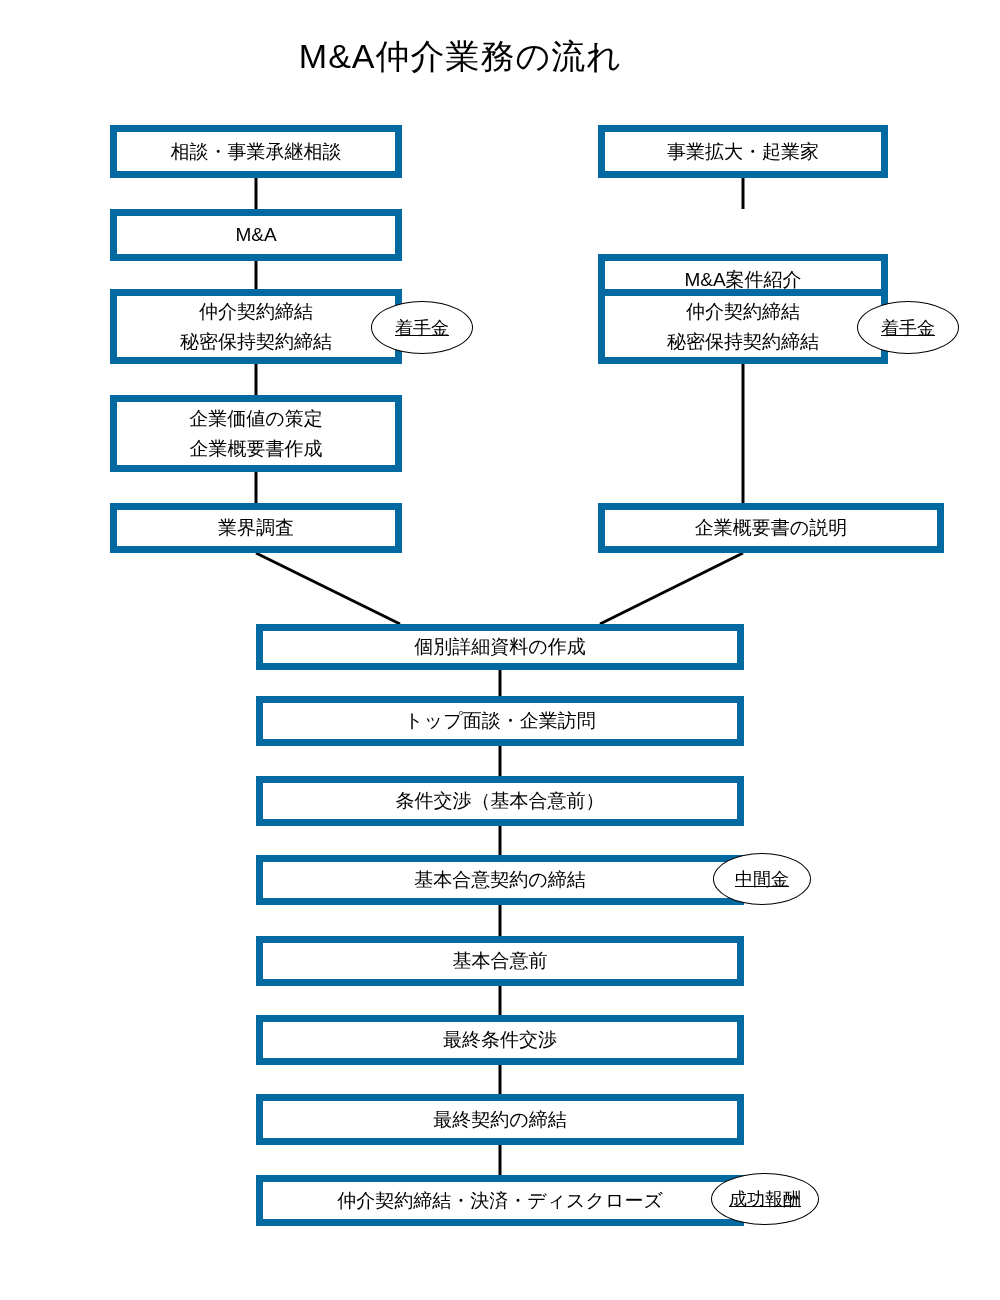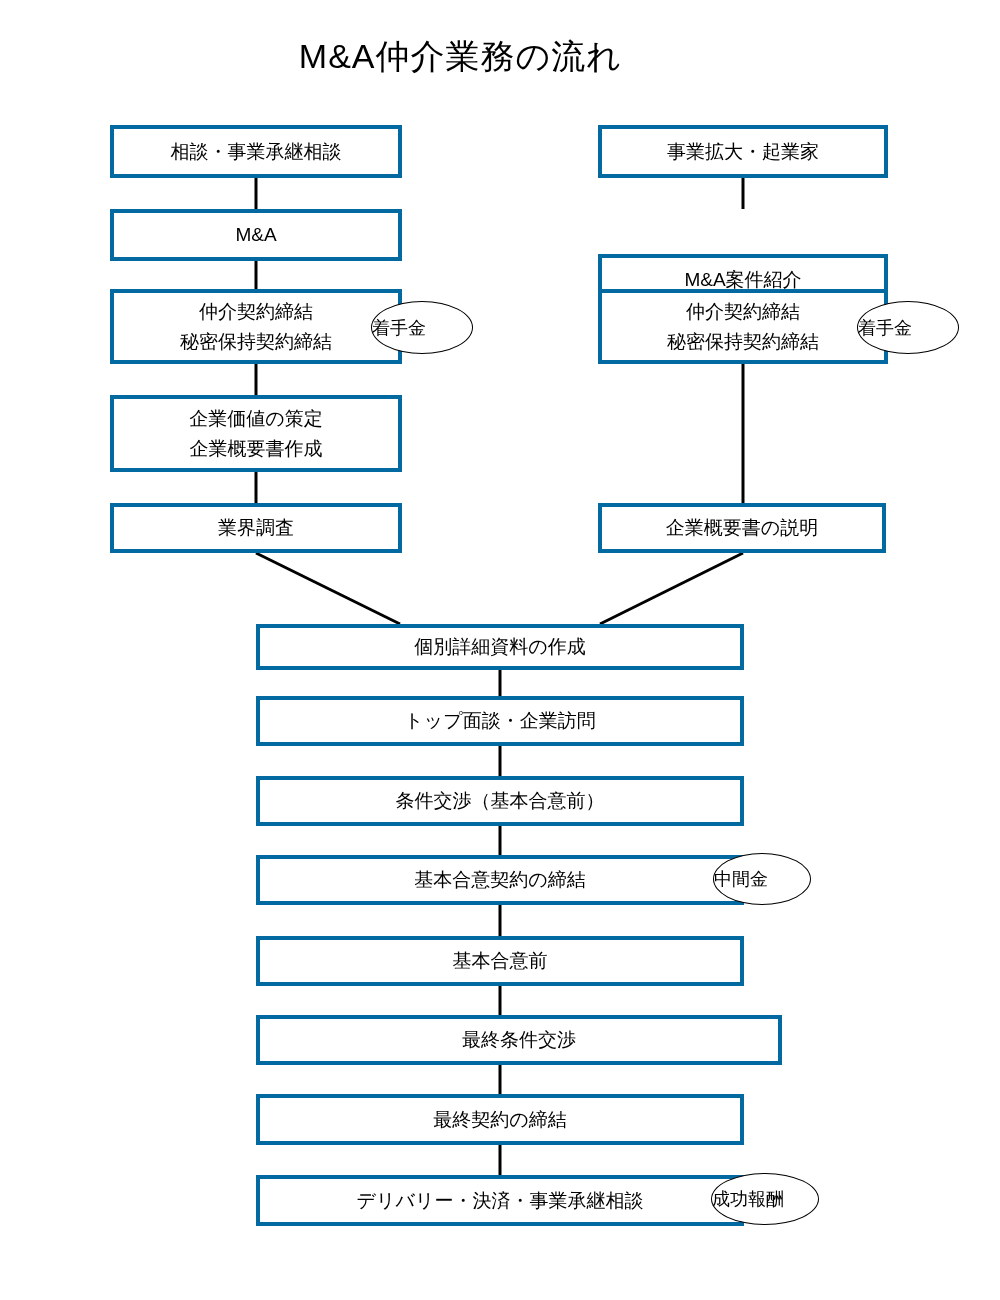--- a/index.html
+++ b/index.html
@@ -43,21 +43,21 @@
     text-align: center;
     font-size: 34px;
     font-weight: 400;
     letter-spacing: 1px;
     line-height: 1.2;
     white-space: nowrap;
   }
   .node-box {
     position: absolute;
     box-sizing: border-box;
-    border: 4px solid #0369a1;
+    border: 7px solid #0369a1;
     background: #ffffff;
     display: flex;
     flex-direction: column;
     align-items: center;
     justify-content: center;
     font-size: 19px;
     line-height: 1.55;
     text-align: center;
     white-space: nowrap;
     z-index: 2;
@@ -66,24 +66,26 @@
     display: block;
   }
   .fee-ellipse {
     position: absolute;
     box-sizing: border-box;
     border: 1.7px solid #000000;
     border-radius: 50%;
     background: #ffffff;
     display: flex;
     align-items: center;
+    justify-content: center;
     font-size: 18px;
     line-height: 1;
     white-space: nowrap;
     z-index: 5;
+    text-decoration: underline;
   }
 </style>
 </head>
 <body>
 
 <div id="chart-root">
 
   <div class="diagram-title">M&amp;A仲介業務の流れ</div>
 
   <svg id="edge-layer" viewBox="0 0 1000 1300" width="1000" height="1300" aria-hidden="true">
@@ -141,21 +143,21 @@
 
     <div class="node-box" style="left:598px; top:209px; width:290px; height:52px;margin-top:45px;">
       <span class="line1">M&amp;A案件紹介</span>
     </div>
 
     <div class="node-box" style="left:598px; top:289px; width:290px; height:75px;">
       <span class="line1">仲介契約締結</span>
       <span class="line2">秘密保持契約締結</span>
     </div>
 
-    <div class="node-box" style="left:598px; top:503px; width:288px; height:50px;">
+    <div class="node-box" style="left:598px; top:503px; width:346px; height:50px;">
       <span class="line1">企業概要書の説明</span>
     </div>
 
     <div class="node-box" style="left:256px; top:624px; width:488px; height:46px;">
       <span class="line1">個別詳細資料の作成</span>
     </div>
 
     <div class="node-box" style="left:256px; top:696px; width:488px; height:50px;">
       <span class="line1">トップ面談・企業訪問</span>
     </div>
@@ -165,30 +167,30 @@
     </div>
 
     <div class="node-box" style="left:256px; top:855px; width:488px; height:50px;">
       <span class="line1">基本合意契約の締結</span>
     </div>
 
     <div class="node-box" style="left:256px; top:936px; width:488px; height:50px;">
       <span class="line1">基本合意前</span>
     </div>
 
-    <div class="node-box" style="left:256px; top:1015px; width:526px; height:50px;">
+    <div class="node-box" style="left:256px; top:1015px; width:488px; height:50px;">
       <span class="line1">最終条件交渉</span>
     </div>
 
     <div class="node-box" style="left:256px; top:1094px; width:488px; height:51px;">
       <span class="line1">最終契約の締結</span>
     </div>
 
     <div class="node-box" style="left:256px; top:1175px; width:488px; height:51px;">
-      <span class="line1">デリバリー・決済・事業承継相談</span>
+      <span class="line1">仲介契約締結・決済・ディスクローズ</span>
     </div>
 
     <div class="fee-ellipse" style="left:371px; top:301px; width:102px; height:53px;">
       <span>着手金</span>
     </div>
 
     <div class="fee-ellipse" style="left:857px; top:301px; width:102px; height:53px;">
       <span>着手金</span>
     </div>
 

